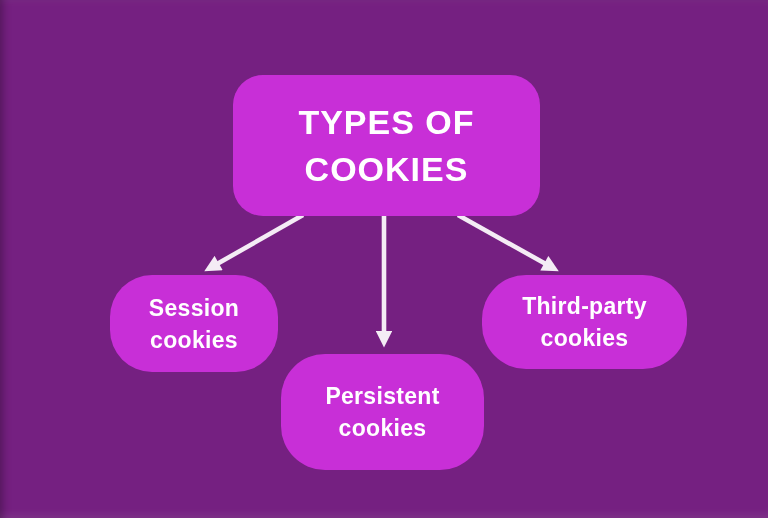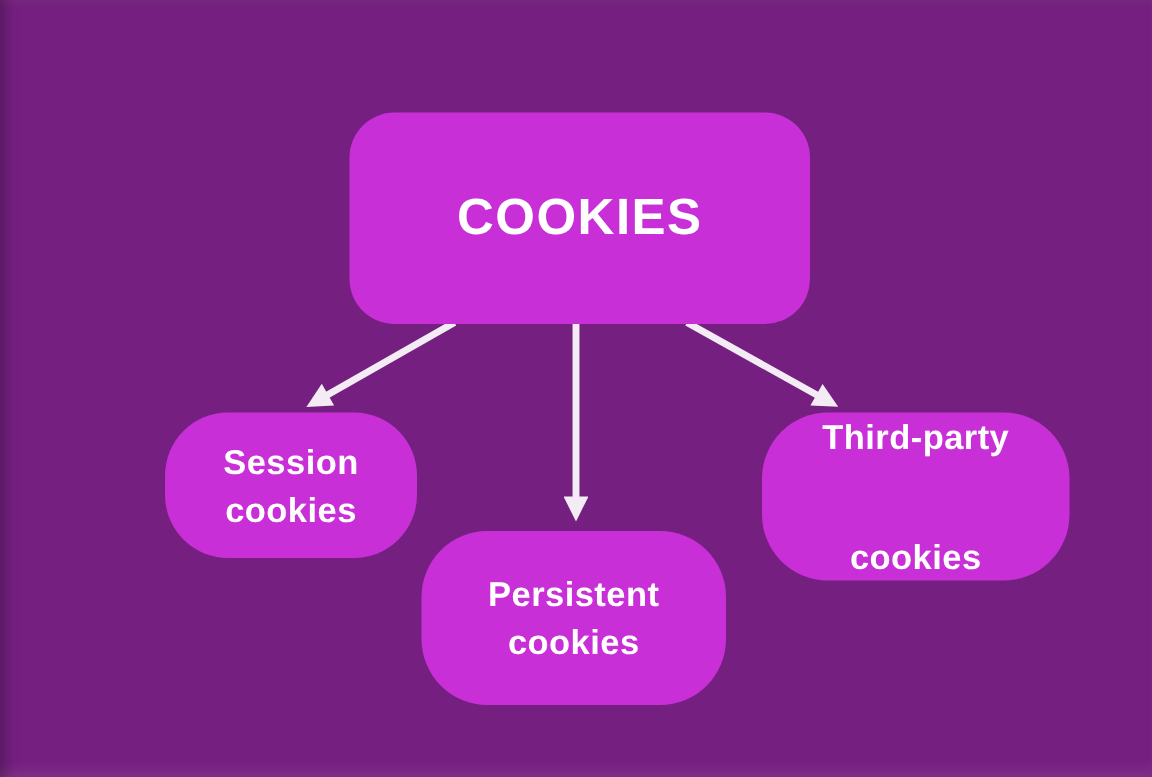--- a/index.html
+++ b/index.html
@@ -61,43 +61,43 @@
     left:110px; top:275px;
     width:168px; height:97px;
     border-radius:42px;
   }
   .node-persistent{
     left:281px; top:354px;
     width:203px; height:116px;
     border-radius:44px;
   }
   .node-thirdparty{
-    left:508px; top:275px;
-    width:205px; height:112px;
+    left:482px; top:275px;
+    width:205px; height:94px;
     border-radius:44px;
-    justify-content:space-between;
   }
 </style>
 </head>
 <body>
 
 <div class="canvas">
 
   <svg class="arrow-layer" viewBox="0 0 768 518" xmlns="http://www.w3.org/2000/svg">
     <defs>
       <marker id="ah" viewBox="0 0 10 10" refX="6" refY="5" markerWidth="4" markerHeight="3.6" orient="auto">
         <path d="M0,0 L10,5 L0,10 Z" fill="var(--arrow)"></path>
       </marker>
     </defs>
     <line x1="303" y1="215" x2="210" y2="268" stroke="var(--arrow)" stroke-width="4.6" marker-end="url(#ah)"></line>
     <line x1="384" y1="214" x2="384" y2="341" stroke="var(--arrow)" stroke-width="4.6" marker-end="url(#ah)"></line>
     <line x1="458" y1="215" x2="553" y2="268" stroke="var(--arrow)" stroke-width="4.6" marker-end="url(#ah)"></line>
   </svg>
 
   <div class="node root-node">
+    <span class="line">TYPES OF</span>
     <span class="line">COOKIES</span>
   </div>
 
   <div class="node child-node node-session">
     <span class="line">Session</span>
     <span class="line">cookies</span>
   </div>
 
   <div class="node child-node node-persistent">
     <span class="line">Persistent</span>

